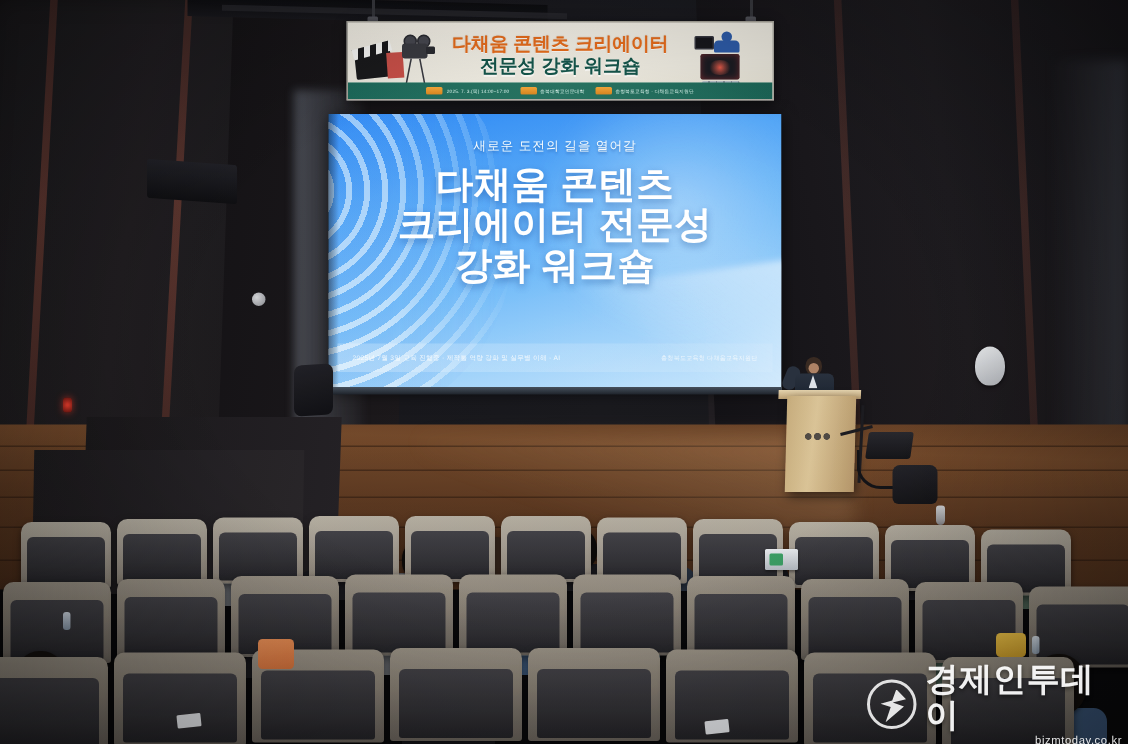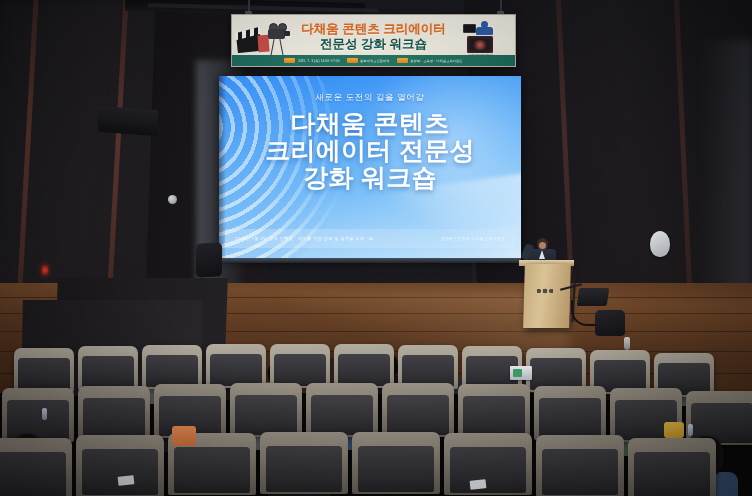--- a/index.html
+++ b/index.html
@@ -721,14 +721,21 @@
       <div class="tote2" style="left: 664px; top: 92px;"></div>
       <div class="bottle" style="left: 42px; top: 78px;"></div>
       <div class="bottle" style="left: 688px; top: 94px;"></div>
       <div class="papers" style="left: 118px; top: 146px;"></div>
       <div class="papers" style="left: 470px; top: 150px;"></div>
     </div>
 
   <div class="warm-cast"></div>
   <div class="vignette"></div>
 
+  <div class="watermark">
+    <div class="wm-badge"></div>
+    <div class="wm-textcol">
+      <div class="wm-name">경제인투데이</div>
+      <div class="wm-url">bizmtoday.co.kr</div>
+    </div>
+  </div>
 
 </div>
 
 </body></html>

